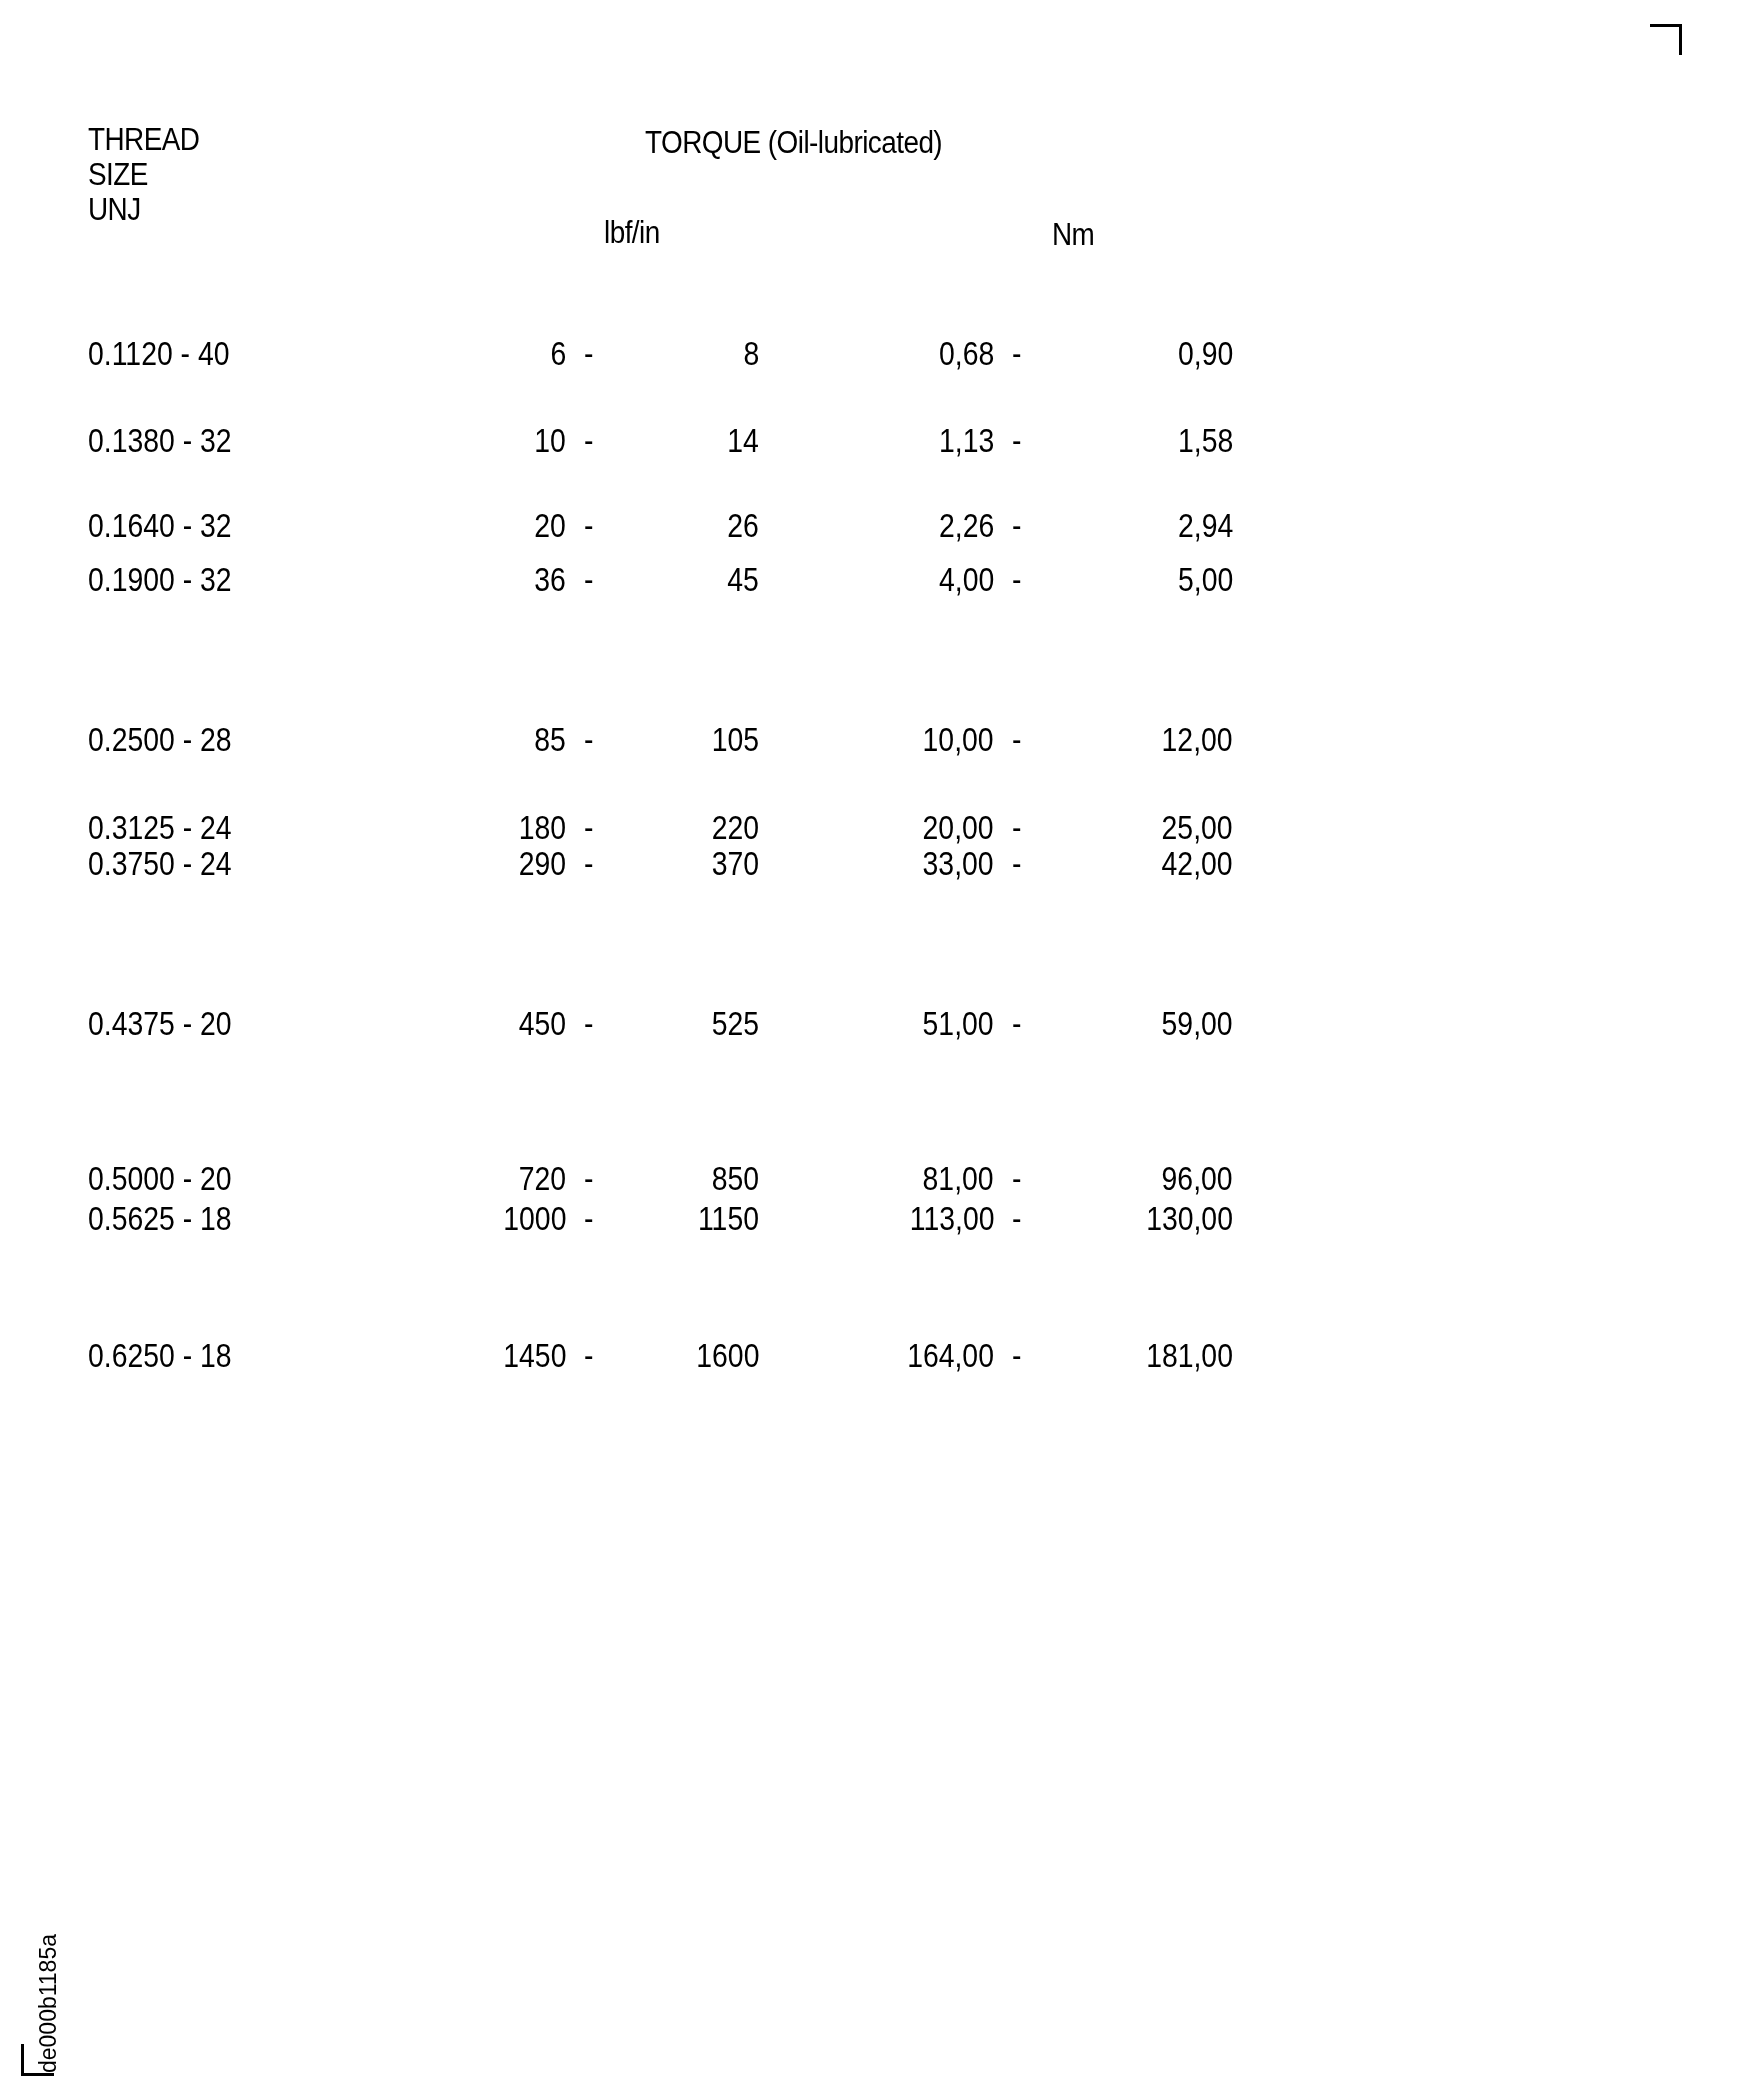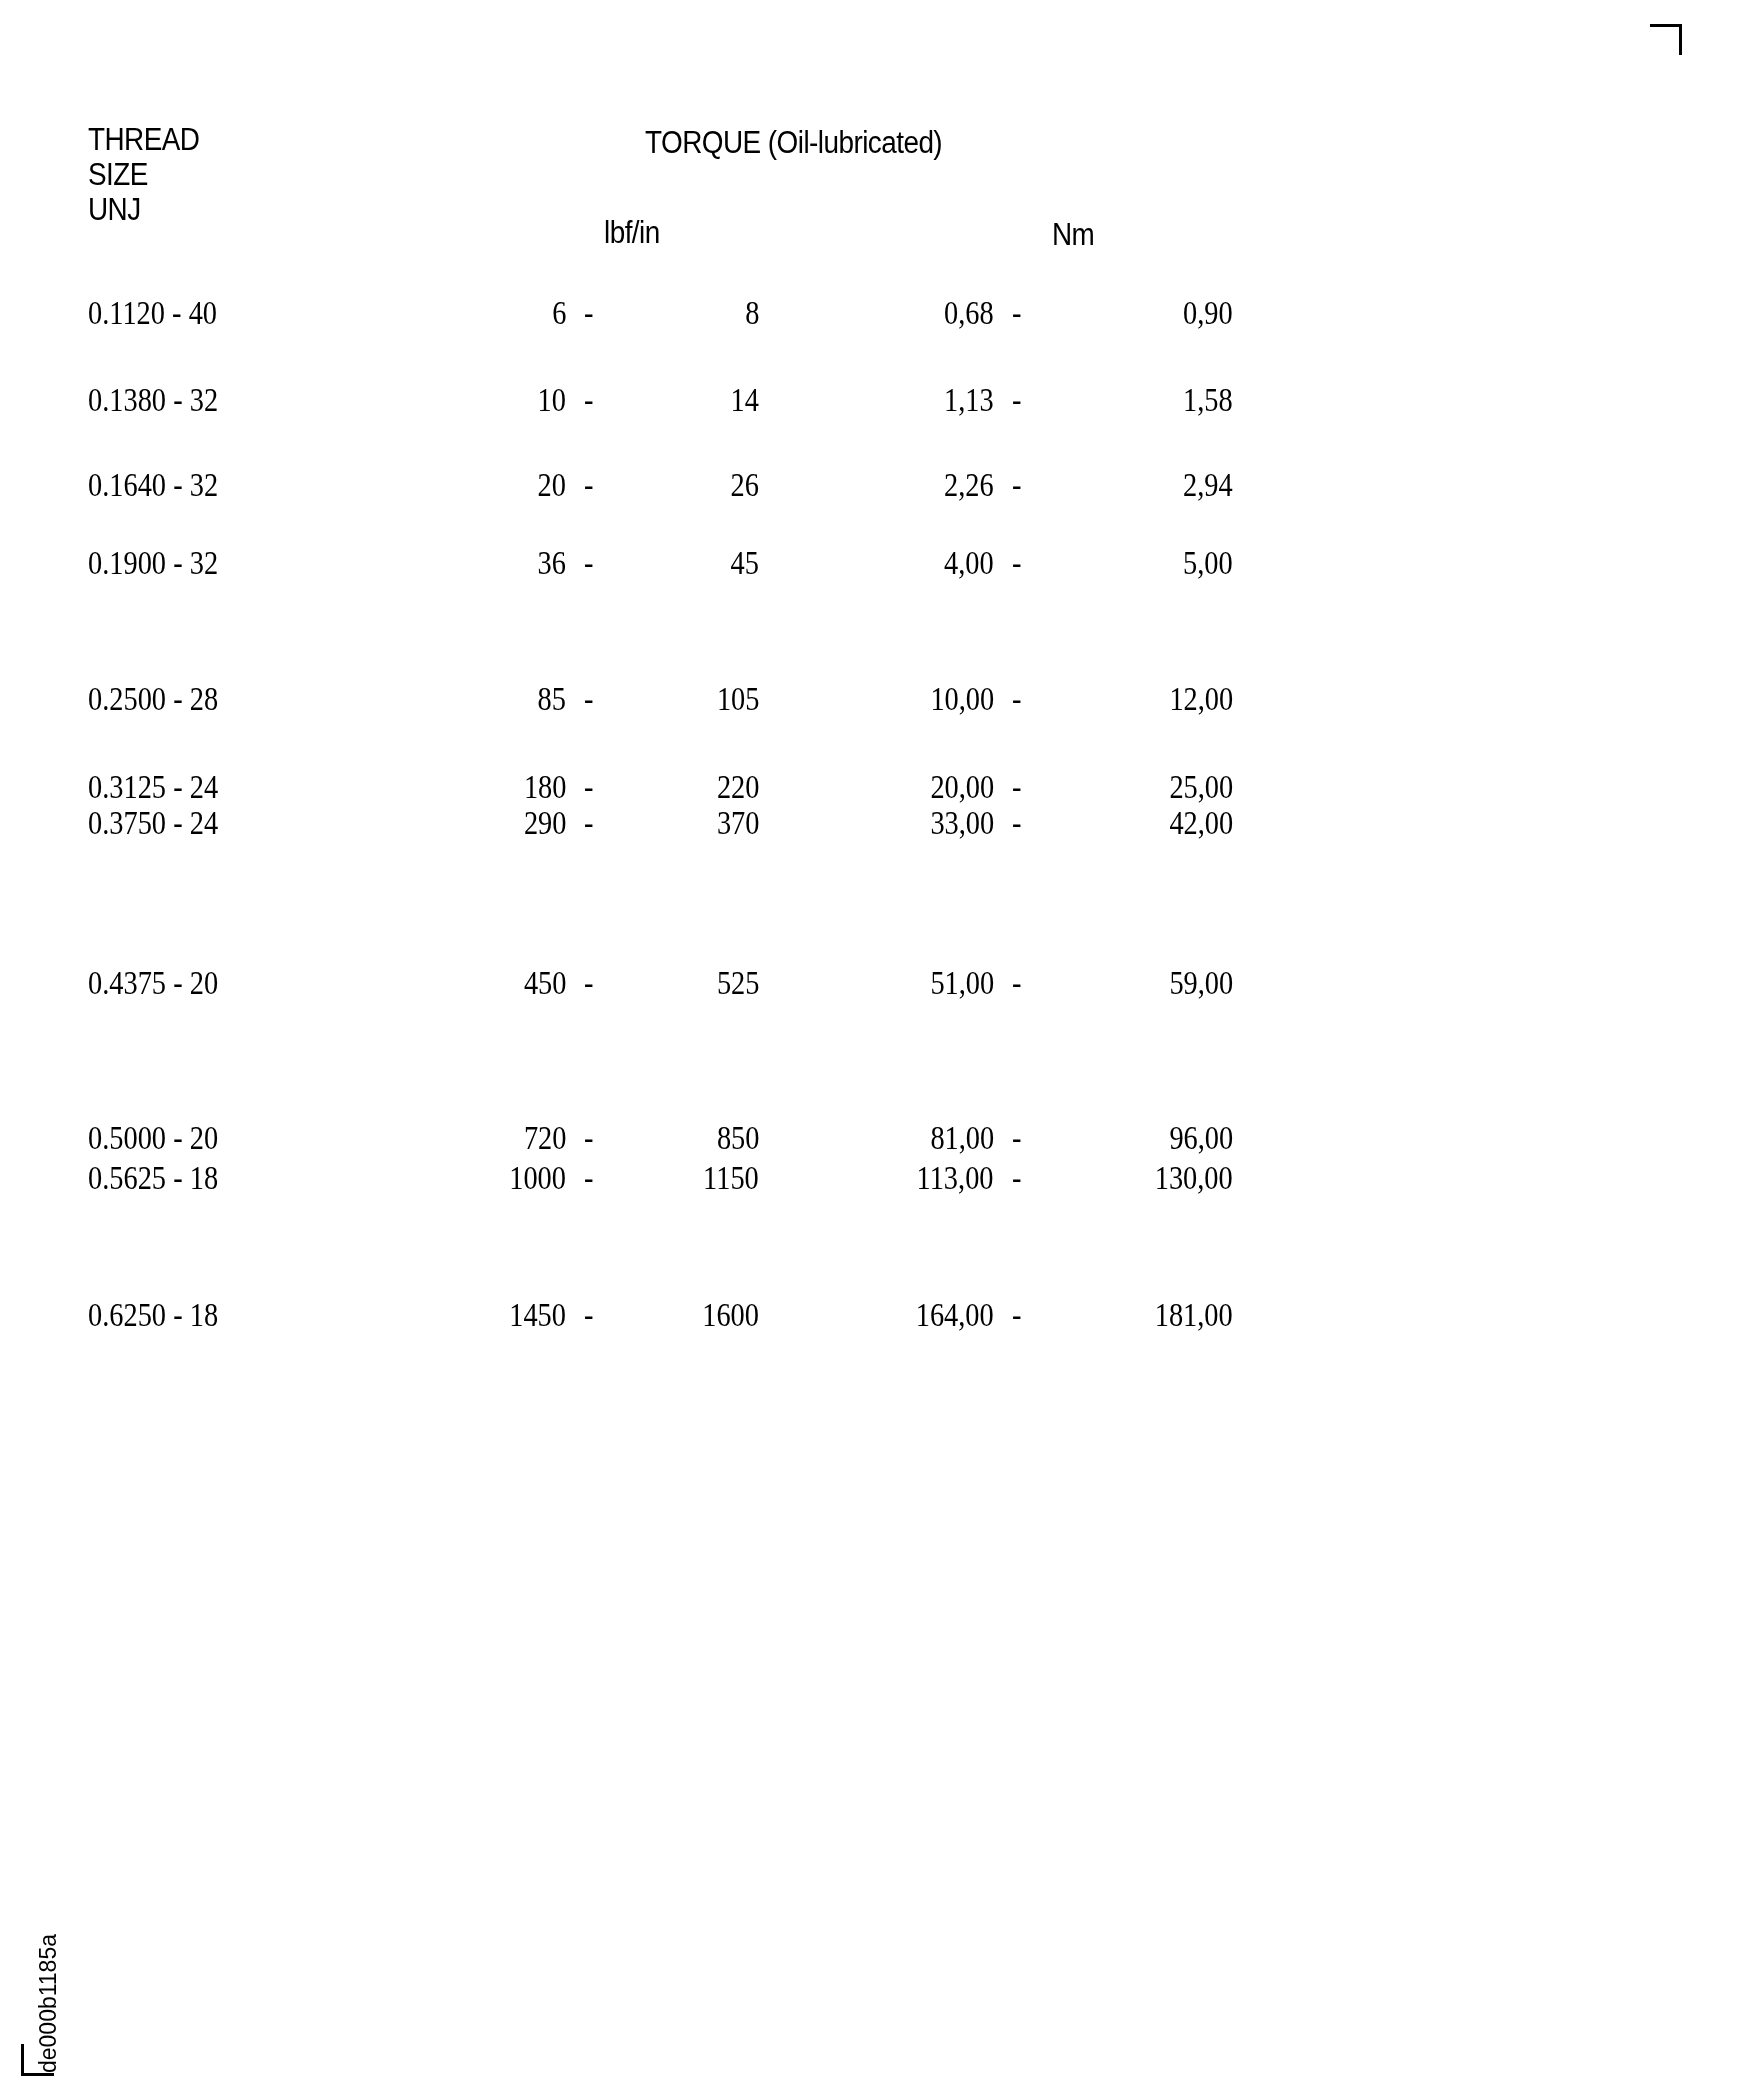--- a/index.html
+++ b/index.html
@@ -1,18 +1,18 @@
 <!DOCTYPE html>
 <html style="font-size:10.3px"><head>
 <meta charset="utf-8">
 <style>
   html, body { margin: 0; padding: 0; background: #ffffff; }
   body { width: 1755px; height: 2097px; position: relative; overflow: hidden; color: #000; }
   .sans { font-family: "Liberation Sans", sans-serif; }
-  .mono { font-family: Liberation Serif, serif; }
+  .mono { font-family: Liberation Sans, sans-serif; margin-top: 40px; }
   .hdr { position: absolute; font-size: 31px; line-height: 35px; transform: scaleX(0.9); transform-origin: left top; letter-spacing: -0.6px; }
   .thread-hdr { left: 88px; top: 122px; }
   .torque-hdr { left: 645px; top: 125px; }
   .lbf-hdr { left: 604px; top: 215px; }
   .nm-hdr { left: 1052px; top: 217px; }
   .row { position: absolute; left: 0; width: 1755px; height: 39px; font-size: 33px; line-height: 39px; }
   .cell { position: absolute; top: 0; white-space: pre; transform: scaleX(0.86); }
   .thread { left: 88px; transform-origin: left top; }
   .lbfmin { right: calc(1755px - 566px); transform-origin: right top; text-align: right; }
   .dash1 { left: 584px; transform-origin: left top; }
@@ -59,21 +59,21 @@
   </div>
   <div class="row mono" style="top:466px">
     <span class="cell thread">0.1640 - 32</span>
     <span class="cell lbfmin">20</span>
     <span class="cell dash1">-</span>
     <span class="cell lbfmax">26</span>
     <span class="cell nmmin">2,26</span>
     <span class="cell dash2">-</span>
     <span class="cell nmmax">2,94</span>
   </div>
-  <div class="row mono" style="top:544px">
+  <div class="row mono" style="top:520px">
     <span class="cell thread">0.1900 - 32</span>
     <span class="cell lbfmin">36</span>
     <span class="cell dash1">-</span>
     <span class="cell lbfmax">45</span>
     <span class="cell nmmin">4,00</span>
     <span class="cell dash2">-</span>
     <span class="cell nmmax">5,00</span>
   </div>
   <div class="row mono" style="top:680px">
     <span class="cell thread">0.2500 - 28</span>

